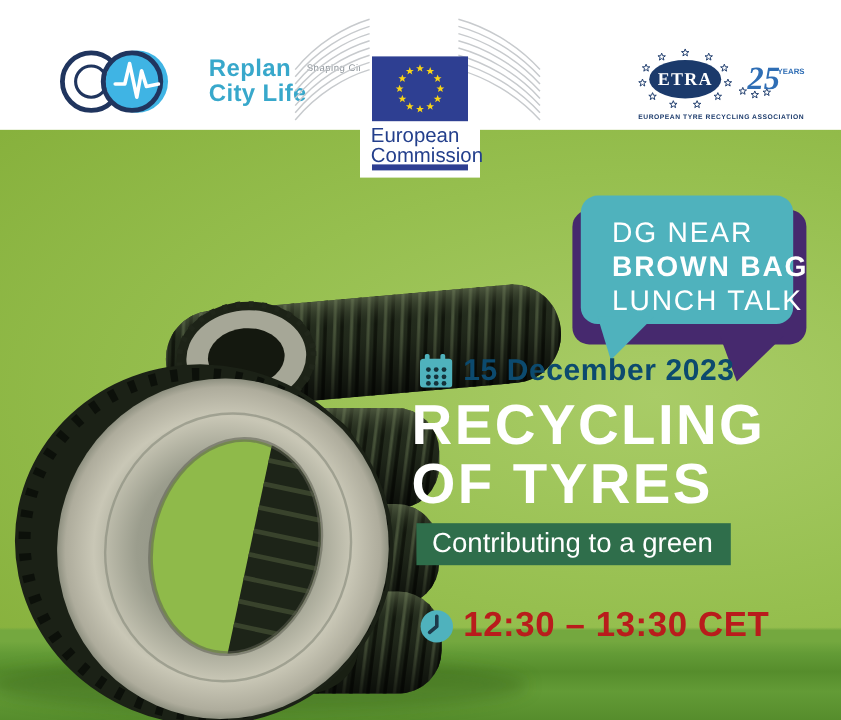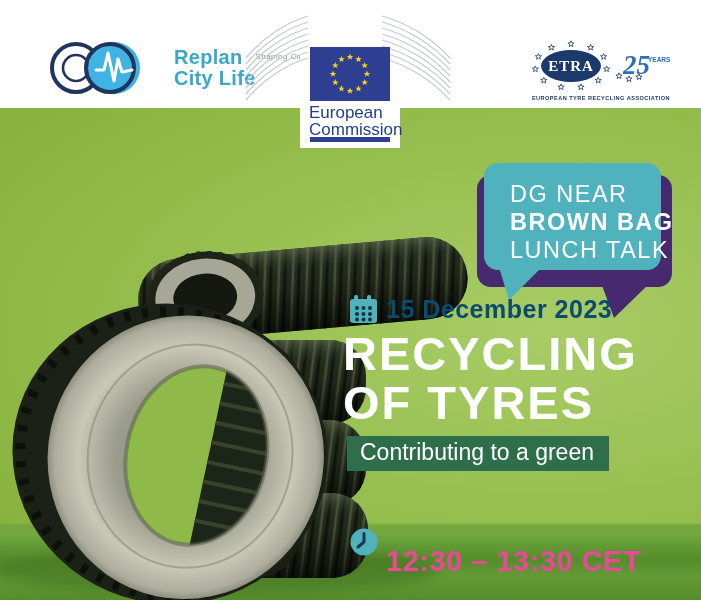--- a/index.html
+++ b/index.html
@@ -42,21 +42,21 @@
   
   .date-row{position:absolute;left:350px;top:294px;display:flex;align-items:center;gap:9px;z-index:3;}
   .date-text{color:#0c4a6e;font-size:25px;font-weight:bold;letter-spacing:.5px;}
   .title{position:absolute;left:343px;top:329px;z-index:3;color:#ffffff;
     font-size:47px;font-weight:bold;line-height:49px;letter-spacing:2px;}
   .subtitle{position:absolute;left:347px;top:436px;z-index:3;}
   .subline{font-size:0;line-height:0;}
   .subline span{display:inline-block;background:var(--box-green);color:#ffffff;
     font-size:23px;line-height:23px;padding:5px 15px 7px 13px;}
   .time-row{position:absolute;left:350px;top:505px;display:flex;align-items:center;gap:8px;z-index:3;}
-  .time-text{color:#ec4899;font-size:29px;font-weight:bold;letter-spacing:.5px;margin-top:40px;}
+  .time-text{color:#b91c1c;font-size:29px;font-weight:bold;letter-spacing:.5px;}
   
   .tyres{position:absolute;left:0;top:235px;z-index:2;}
   .etra-emblem-text{font-family:"Liberation Serif",serif;}
 </style>
 </head>
 <body>
 
 <div class="poster">
 
   <div class="green-bg"></div>

